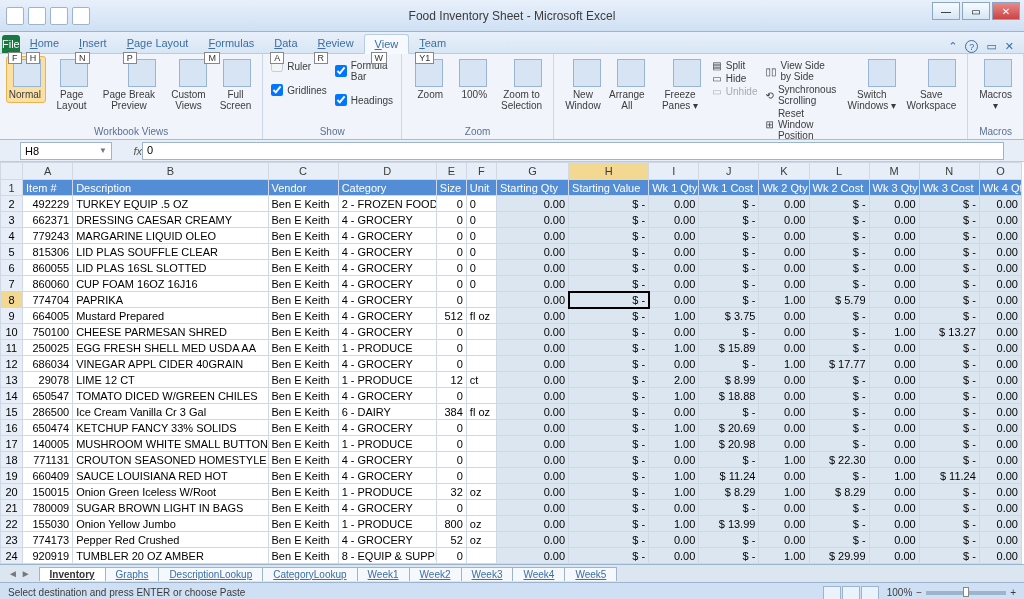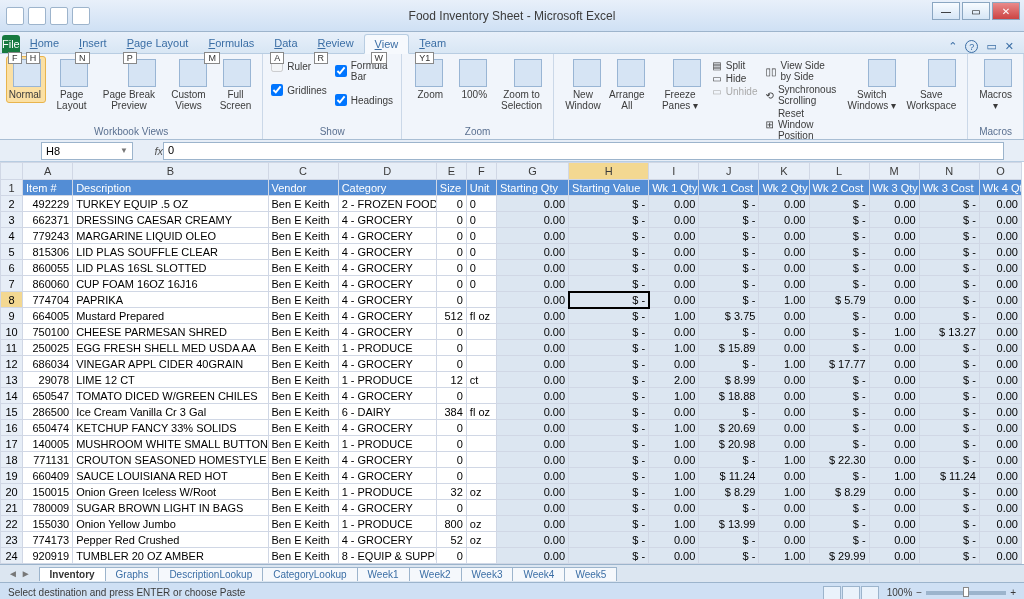--- a/index.html
+++ b/index.html
@@ -31,21 +31,21 @@
 .bigbtn { display: flex; flex-direction: column; align-items: flex-end; padding: 2px 4px; min-width: 40px; cursor: pointer; border: 1px solid transparent; border-radius: 3px; }
 .bigbtn.active { background: #fbe0a4; border-color: #e8b44d; }
 .bigbtn .ic { width: 28px; height: 28px; background: #d6e4f4; border: 1px solid #99b5d4; margin-bottom: 2px; }
 .bigbtn .lbl { font-size: 10px; text-align: center; line-height: 11px; color: #3b3b3b; }
 .chk-stack { display: flex; flex-direction: column; gap: 12px; padding: 4px 2px; }
 .chk { display: flex; align-items: center; gap: 4px; font-size: 10px; color: #3b3b3b; }
 .chk input { width: 12px; height: 12px; }
 
 
 .namebox-row { height: 22px; background: #e7eef7; display: flex; align-items: center; border-bottom: 1px solid #b8cde2; }
-.namebox { width: 92px; height: 18px; background: #fff; border: 1px solid #9cb4cc; margin-left: 41px; padding: 1px 4px; font-size: 11px; display: flex; align-items: center; justify-content: space-between; }
+.namebox { width: 92px; height: 18px; background: #fff; border: 1px solid #9cb4cc; margin-left: 20px; padding: 1px 4px; font-size: 11px; display: flex; align-items: center; justify-content: space-between; }
 .fx-label { width: 20px; text-align: right; font-style: italic; color: #555; margin-left: 10px; }
 .formula-bar { flex: 1; height: 18px; background: #fff; border: 1px solid #9cb4cc; margin-right: 20px; padding: 1px 4px; font-size: 11px; }
 
 
 .sheet-wrap { position: relative; background: #fff; }
 .sheet { border-collapse: collapse; font-size: 11px; table-layout: fixed; width: 1022px; }
 .sheet th, .sheet td { border: 1px solid #d0d7e5; overflow: hidden; white-space: nowrap; text-overflow: clip; padding: 0 3px; height: 16px; }
 .sheet .colhdr th { background: #e7eef7; color: #3b3b3b; font-weight: normal; text-align: center; height: 17px; }
 .sheet .colhdr th.sel { background: #f3d891; }
 .sheet .rowhdr { background: #e7eef7; text-align: center; width: 22px; }
@@ -53,21 +53,21 @@
 .sheet .header-row td { background: #538dd5; color: #fff; font-weight: normal; }
 .sheet td.num { text-align: right; }
 .sheet td.cur { text-align: right; }
 .sheet td.blue { background: #dce6f1; }
 .activecell { outline: 2px solid #000; outline-offset: -1px; }
 
 .cornercell { width: 22px; background: #e7eef7; border: 1px solid #b8cde2; }
 
 
 .tabs-row { height: 18px; background: #dce6f1; display: flex; align-items: center; border-top: 1px solid #9cb4cc; font-size: 10px; }
-.sheet-tab { padding: 1px 10px; background: #f5f8fc; border: 1px solid #9cb4cc; border-bottom: none; margin-right: -1px; cursor: pointer; color: #3b6ea5; }
+.sheet-tab { padding: 1px 10px; background: #f5f8fc; border: 1px solid #9cb4cc; border-bottom: none; margin-right: -1px; cursor: pointer; color: #3b6ea5; text-decoration: underline; }
 .sheet-tab.active { background: #fff; font-weight: bold; color: #333; }
 .tabs-row .spacer { flex: 1; }
 .statusbar { height: 20px; background: #cfe0f4; display: flex; align-items: center; padding: 0 8px; font-size: 10px; color: #3b3b3b; border-top: 1px solid #9cb4cc; }
 .statusbar .spacer { flex: 1; }
 .view-btns { display: flex; gap: 1px; }
 .view-btn { width: 18px; height: 14px; border: 1px solid #9cb4cc; background: #eaf2fb; }
 .zoom { display: flex; align-items: center; gap: 4px; margin-left: 8px; }
 .zoom .slider { width: 80px; height: 4px; background: #9cb4cc; position: relative; }
 .zoom .slider .thumb { width: 6px; height: 10px; background: #fff; border: 1px solid #888; position: absolute; left: 37px; top: -4px; }
 </style>

